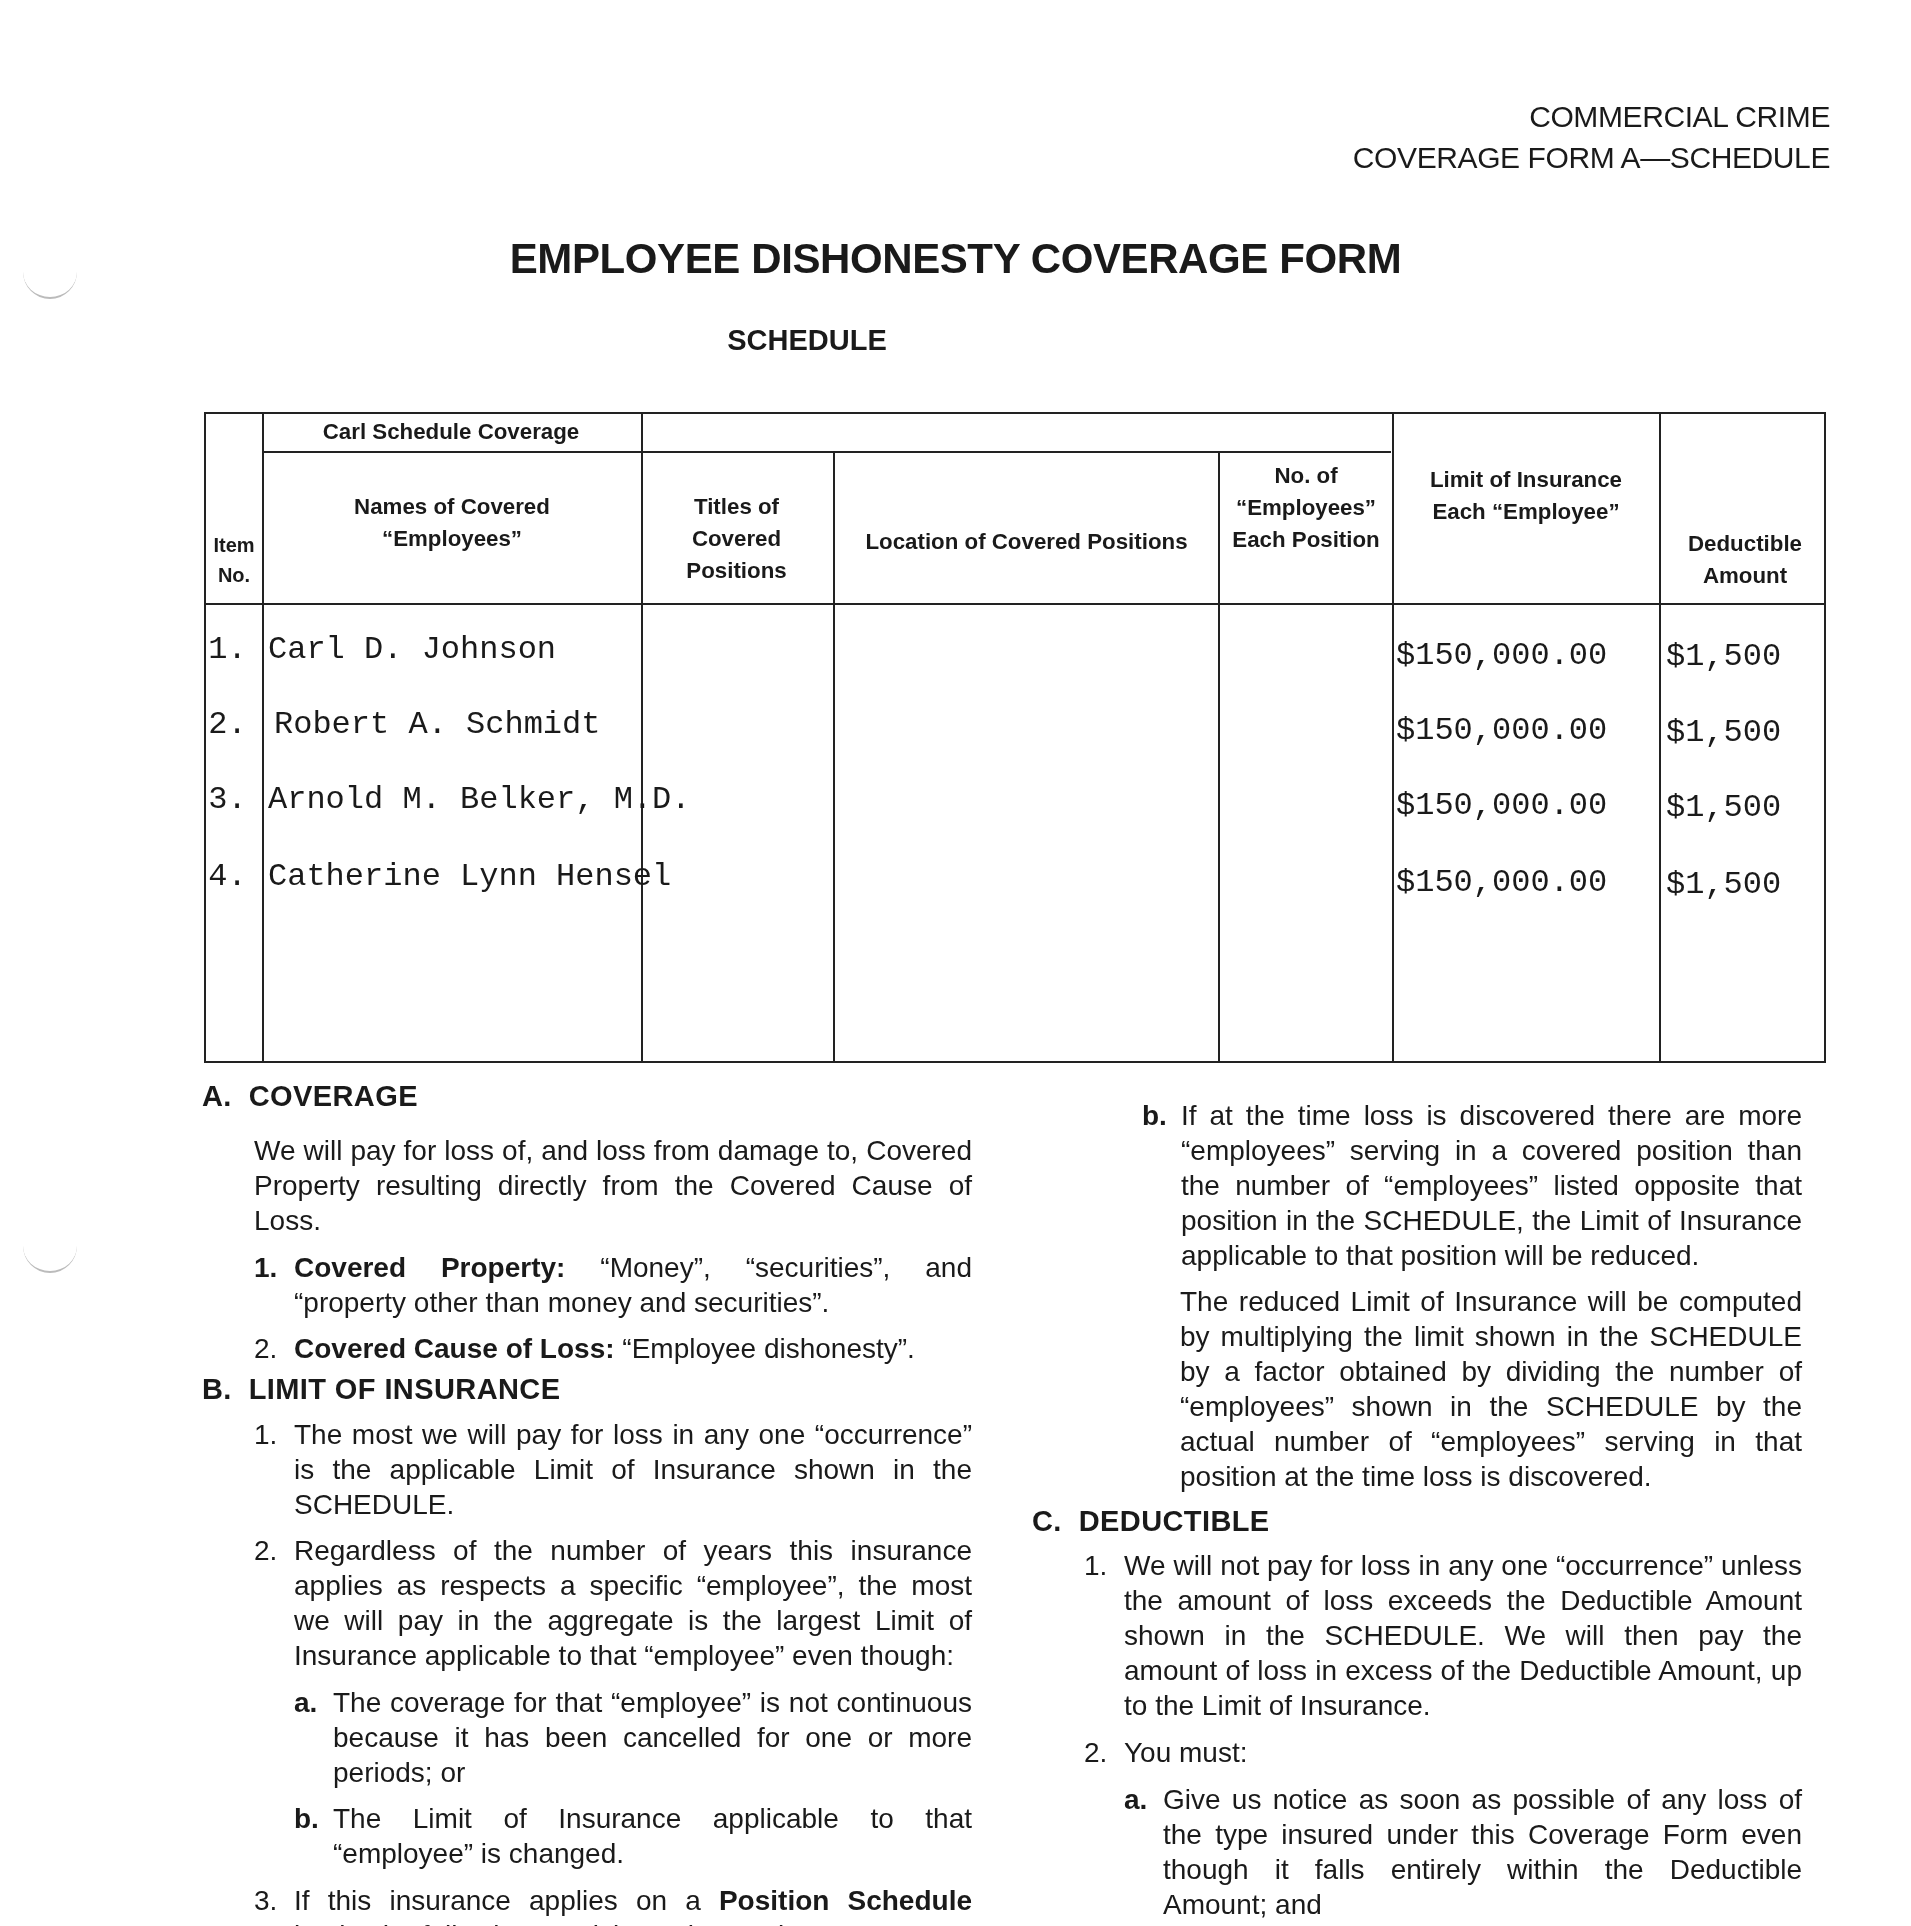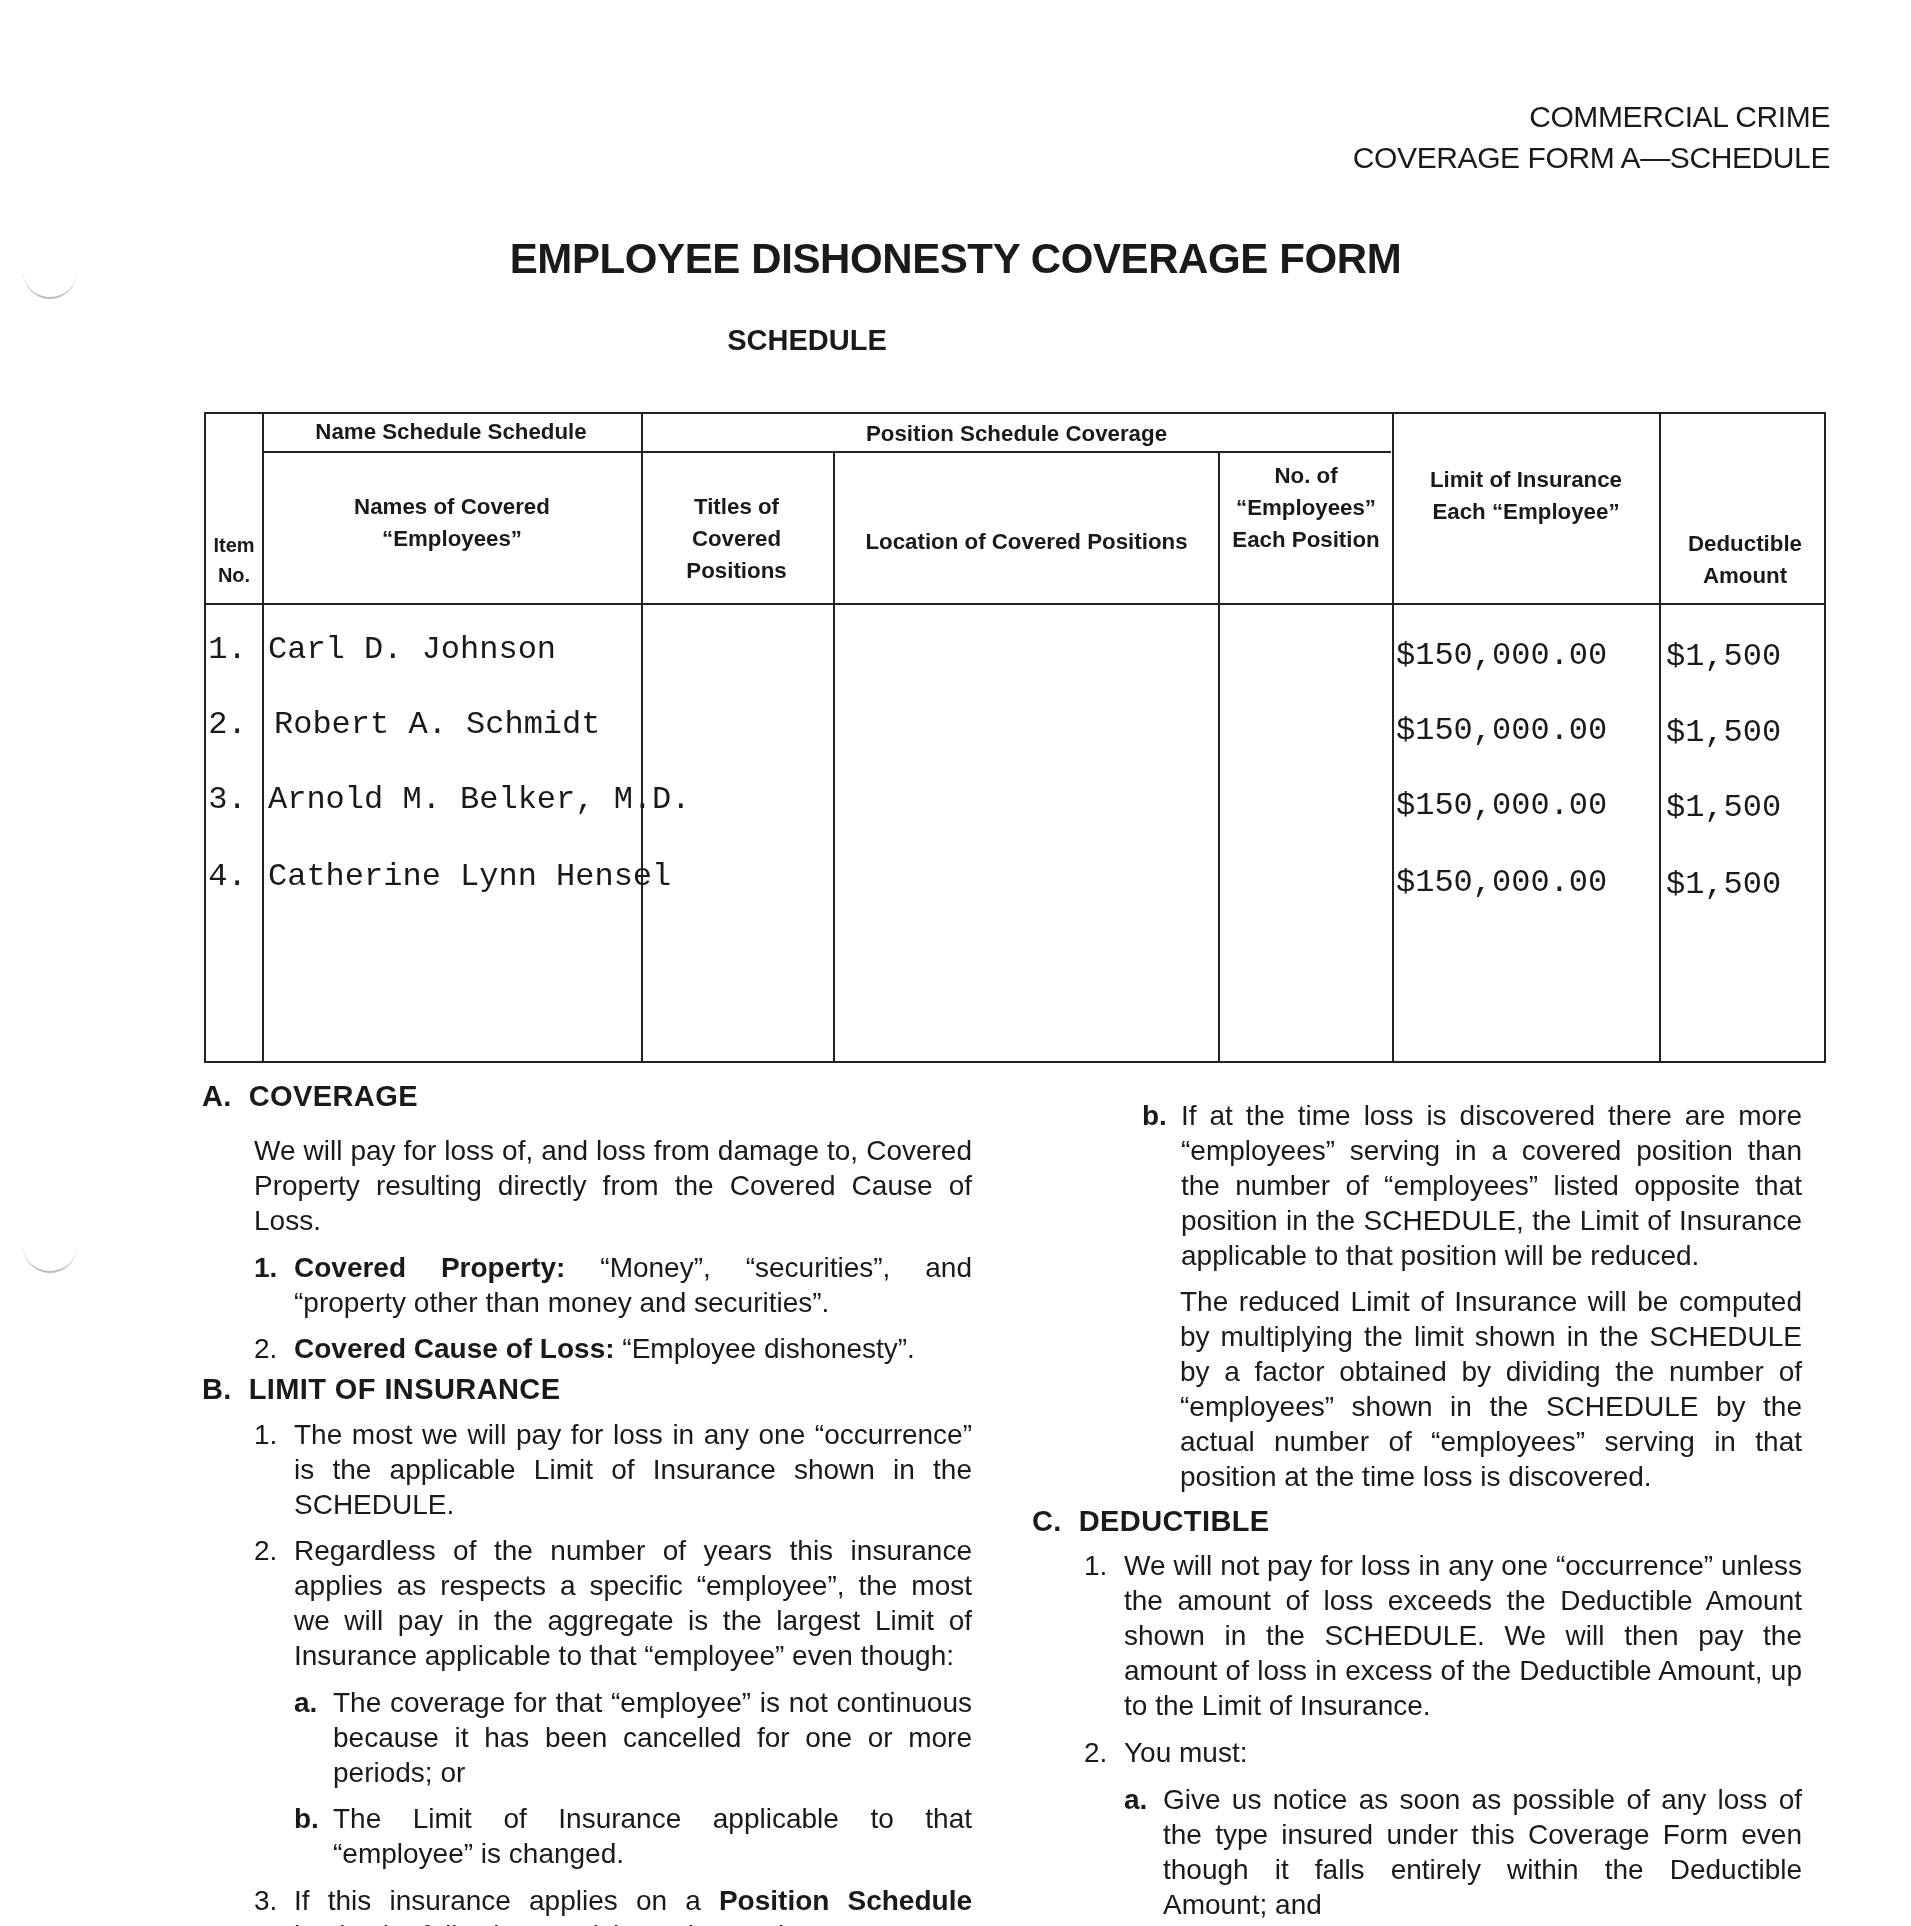--- a/index.html
+++ b/index.html
@@ -46,22 +46,21 @@
   <div class="vline" style="left:56px;"></div>
   <div class="vline" style="left:435px;"></div>
   <div class="vline" style="left:627px; top:37px;"></div>
   <div class="vline" style="left:1012px; top:39px;"></div>
   <div class="vline" style="left:1186px;"></div>
   <div class="vline" style="left:1453px;"></div>
 
   <div class="hline" style="left:56px; width:1129px; top:37px;"></div>
   <div class="hline" style="left:0; right:0; top:189px;"></div>
 
-  <div class="th" style="left:56px; width:378px; top:1.9px;">Name Schedule Schedule</div>
-  <div class="th" style="left:435px; width:751px; top:3.9px;">Position Schedule Coverage</div>
+  <div class="th" style="left:56px; width:378px; top:1.9px;">Carl Schedule Coverage</div>
 
   <div class="th" style="left:0; width:56px; top:116px; font-size:20px; line-height:30px;">Item No.</div>
   <div class="th" style="left:76px; width:340px; top:77px;">Names of Covered “Employees”</div>
   <div class="th" style="left:442px; width:177px; top:77px;">Titles of Covered Positions</div>
   <div class="th" style="left:655px; width:331px; top:112px;">Location of Covered Positions</div>
   <div class="th" style="left:1017px; width:166px; top:46px;">No. of “Employees” Each Position</div>
   <div class="th" style="left:1210px; width:220px; top:50px;">Limit of Insurance Each “Employee”</div>
   <div class="th" style="left:1460px; width:158px; top:114px;">Deductible Amount</div>
 
   <div class="cell" style="left:2.3px; top:216px;">1.</div>

